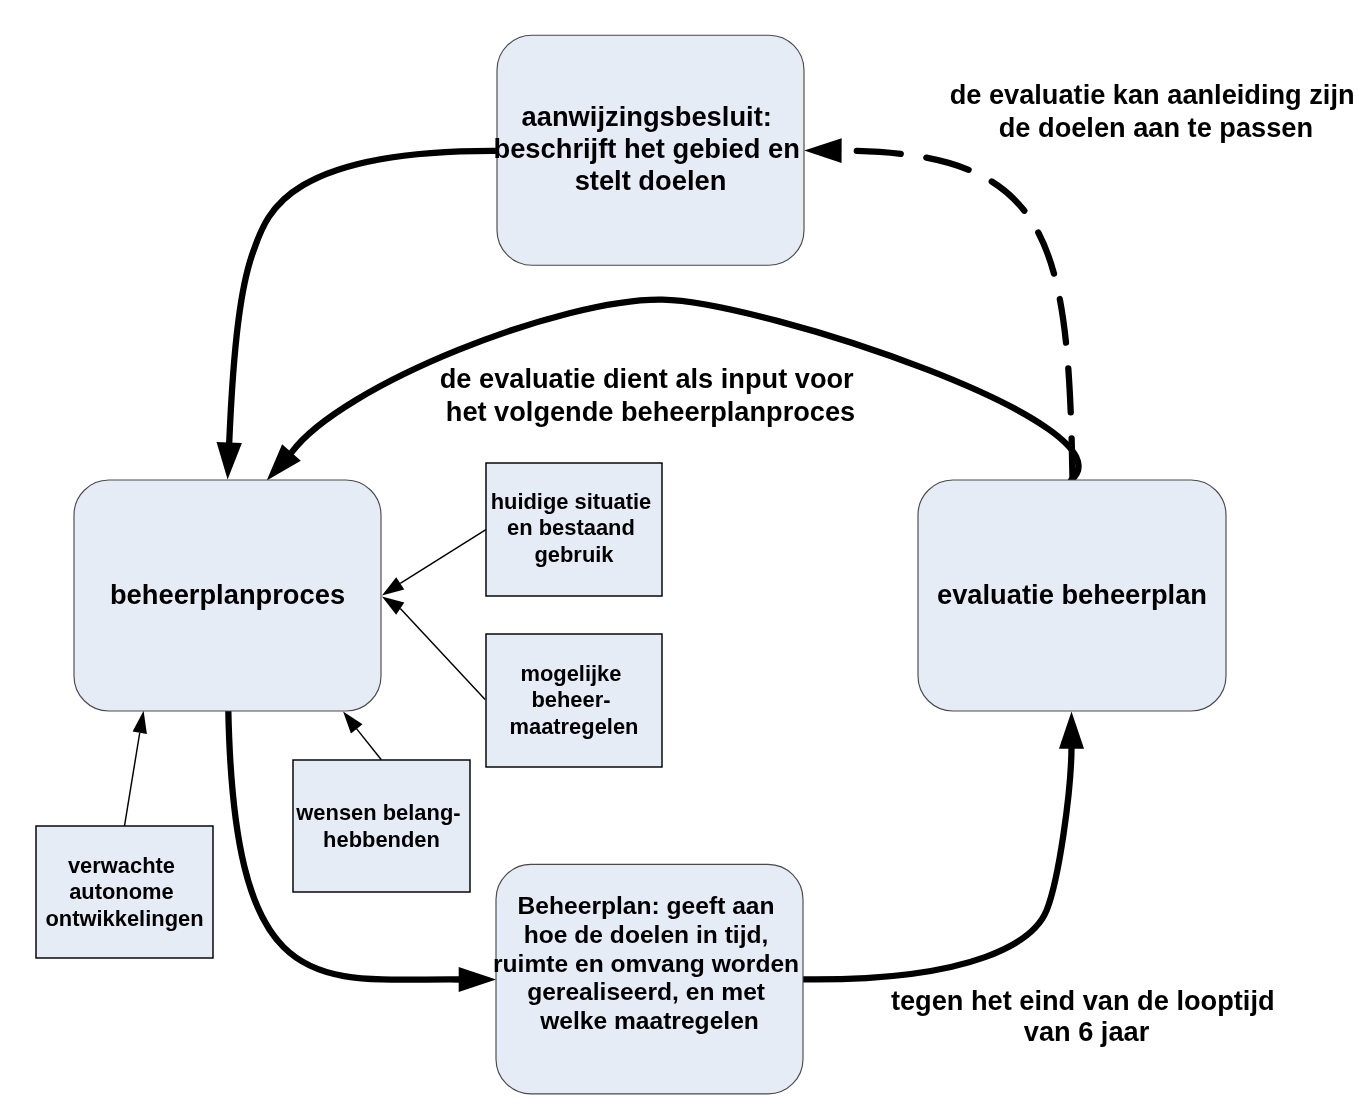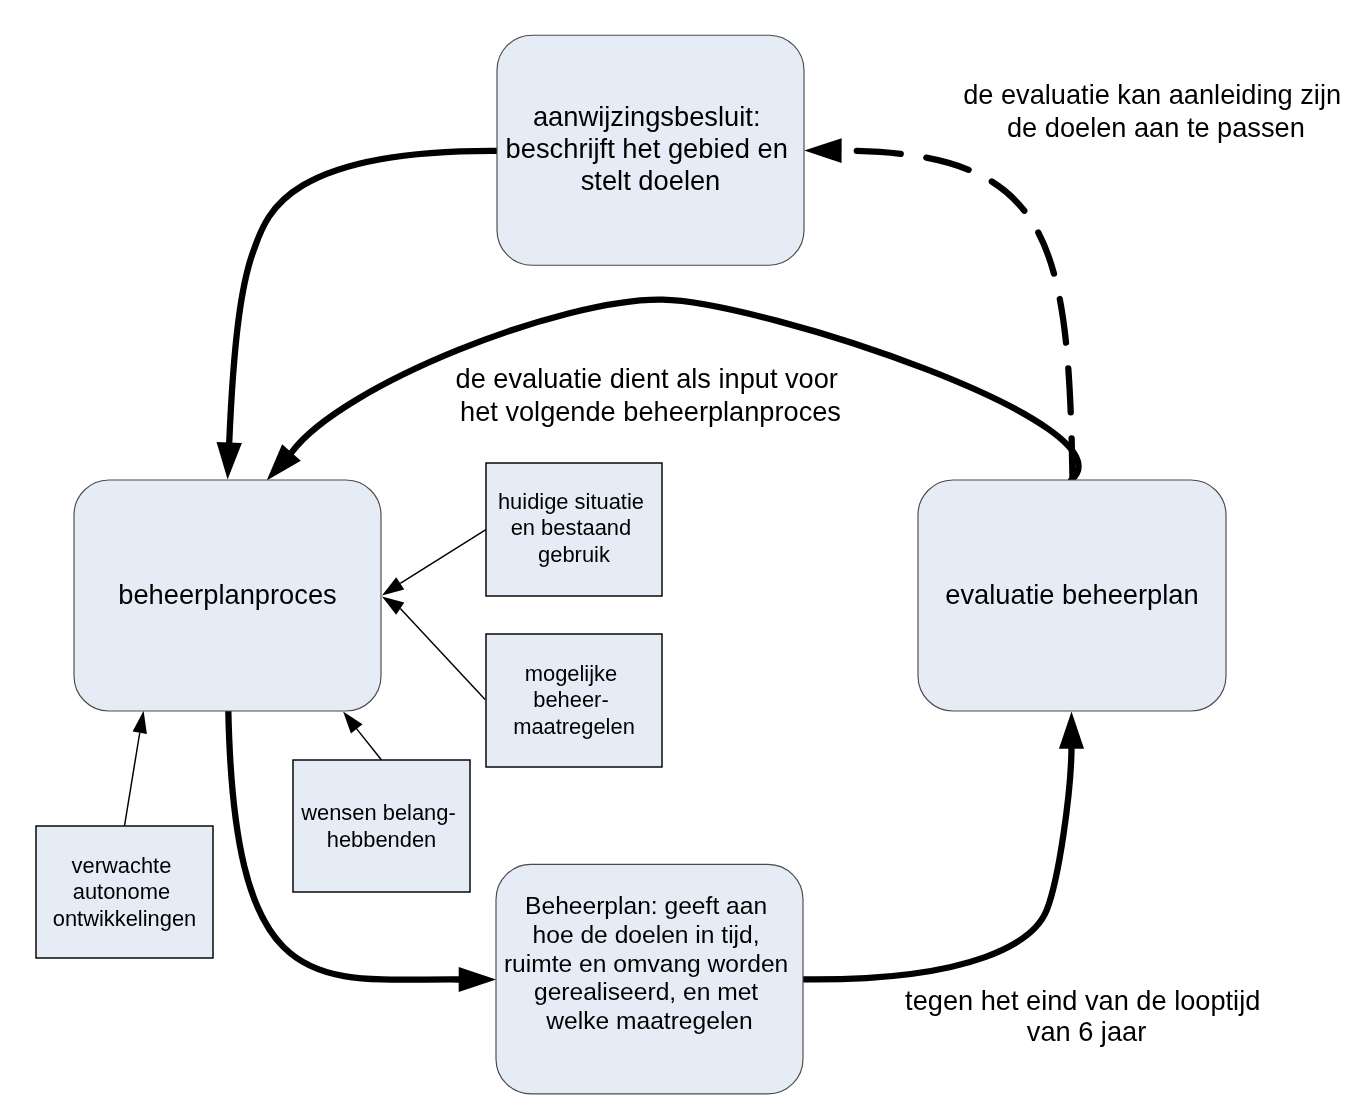--- a/index.html
+++ b/index.html
@@ -1,19 +1,19 @@
 <!DOCTYPE html>
 <html><head>
 <meta charset="utf-8">
 <title>beheerplan cyclus diagram</title>
 <style>
   html,body{margin:0;padding:0;background:#ffffff;}
   body{width:1370px;height:1113px;overflow:hidden;
        font-family:"Liberation Sans",sans-serif;}
-  #canvas{position:relative;width:1370px;height:1113px;background:#ffffff;}
+  #canvas{position:relative;width:1370px;height:1113px;background:#ffffff;font-weight:bold;}
   svg#diagram{display:block;}
   text{font-family:"Liberation Sans",sans-serif;fill:#000000;text-anchor:middle;}
   .node-shape-rounded{fill:#E6ECF6;stroke:#4a4a4a;stroke-width:1.15;}
   .node-shape-rect{fill:#E6ECF6;stroke:#000000;stroke-width:1.45;}
   .edge-thick{fill:none;stroke:#000000;stroke-width:6.3;stroke-linecap:round;}
   .edge-dashed{fill:none;stroke:#000000;stroke-width:6.3;stroke-linecap:round;stroke-dasharray:44 26;}
   .edge-thin{fill:none;stroke:#000000;stroke-width:1.45;stroke-linecap:butt;}
   .arrowhead{fill:#000000;stroke:none;}
 </style>
 </head>

